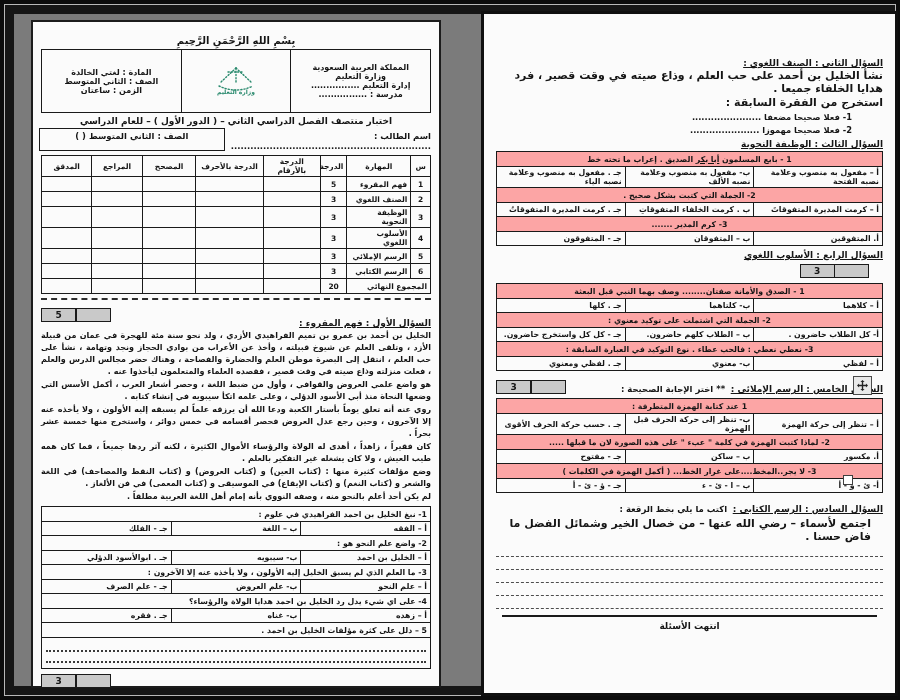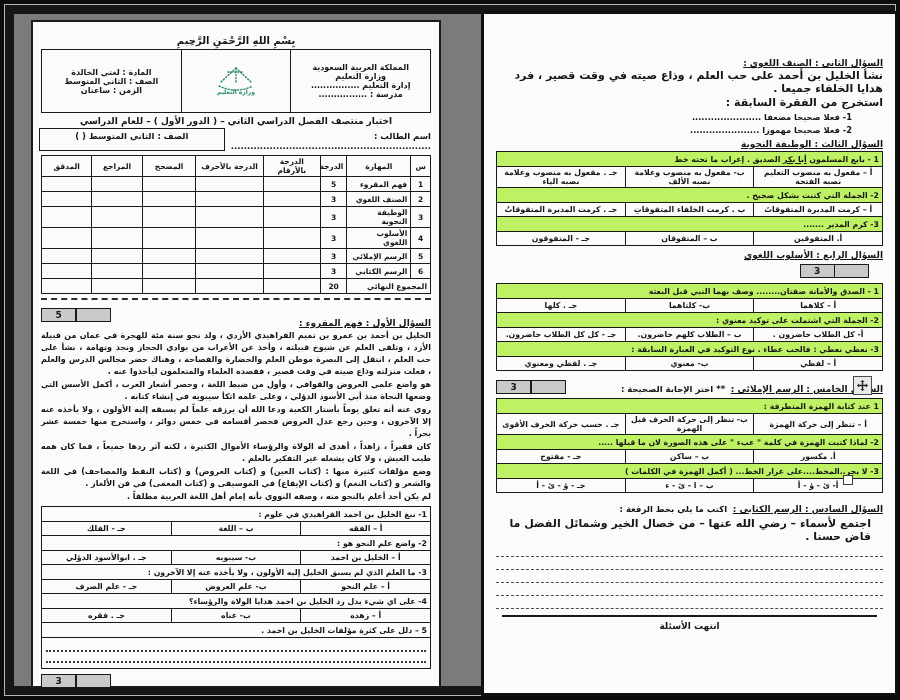--- a/index.html
+++ b/index.html
@@ -24,22 +24,22 @@
   .dashsep{border-top:2px dashed #2e2e2e;margin:4px 0 2px;}
   .qhead-row{display:flex;justify-content:space-between;align-items:center;margin:1px 0 2px;}
   .qtitle{font-size:9px;text-decoration:underline;margin-top:16px;}
   .qsub{font-size:8.5px;text-decoration:none;}
   .scorebox{display:inline-flex;border:1.5px solid #1a1a1a;background:#1a1a1a;gap:1.5px;}
   .scorebox .c{background:#c9c9c9;width:33px;height:12px;display:flex;align-items:center;justify-content:center;font-size:9px;}
   .passage{font-size:8px;line-height:1.5;text-align:justify;}
   .passage p{margin:0 0 1px;}
   .mcq td{font-size:7.8px;}
   .mcq .qcell{height:12px;}
-  .mcq .opt td{height:11px;text-align:center;}
-  .shade{background:#bef264;}
+  .mcq .opt td{height:11px;text-align:right;}
+  .shade{background:#fca5a5;text-align:center;}
   .ul{text-decoration:underline;}
   .dotbox{border:1px solid #1a1a1a;border-top:none;padding:3px 4px 5px;}
   .dotrow{border-bottom:2px dotted #3a3a3a;height:9px;}
   .q2line{font-size:11px;margin:1px 0;}
   .blankline{font-size:8.3px;margin:3px 31px 3px 0;}
   .wline{border-bottom:1.5px dashed #4d4d4d;height:12px;}
   .endline{border-top:2.5px solid #1a1a1a;margin:6px 6px 4px;}
   .endnote{font-size:9px;text-align:center;}
   .move-handle{position:absolute;left:849px;top:372px;width:17px;height:17px;background:#e9e9e9;
                border:1px solid #4a4a4a;display:flex;align-items:center;justify-content:center;cursor:move;}
@@ -258,21 +258,21 @@
 
     <div class="qtitle" style="margin-top:4px">السؤال الثالث : الوظيفة النحوية</div>
     <table class="mcq" style="margin-top:2px">
       <tbody>
           <tr>
         <td colspan="3" class="qcell shade">
           <span>1 - بايع المسلمون </span><span class="ul">أبا بكر</span><span> الصديق . إعراب ما تحته خط</span>
         </td>
       </tr>
       <tr class="opt">
-        <td>أ – مفعول به منصوب التعليم نصبه الفتحة</td>
+        <td>أ – مفعول به منصوب وعلامة نصبه الفتحة</td>
         <td>ب- مفعول به منصوب وعلامة نصبه الألف</td>
         <td>جـ . مفعول به منصوب وعلامة نصبه الياء</td>
       </tr>
       <tr>
             <td colspan="3" class="qcell shade">2- الجملة التي كتبت بشكل صحيح .</td>
           </tr>
       <tr class="opt">
         <td>أ – كرمت المديرة المتفوقاتَ</td>
         <td>ب . كرمت الخلفاء المتفوقاتِ</td>
         <td>جـ . كرمت المديرة المتفوقاتُ</td>
@@ -304,21 +304,21 @@
         <td>أ – كلاهما</td>
         <td>ب- كلتاهما</td>
         <td>جـ . كلها</td>
       </tr>
       <tr>
             <td colspan="3" class="qcell shade">2- الجملة التي اشتملت على توكيد معنوي :</td>
           </tr>
       <tr class="opt">
         <td>أ- كل الطلاب حاضرون .</td>
         <td>ب – الطلاب كلهم حاضرون.</td>
-        <td>جـ - كل كل الطلاب حاضرون.</td>
+        <td>جـ - كل كل واستخرج حاضرون.</td>
       </tr>
       <tr>
             <td colspan="3" class="qcell shade">3- نعطي نعطي : فالحب عطاء .      نوع التوكيد في العبارة السابقة :</td>
           </tr>
       <tr class="opt">
         <td>أ – لفظي</td>
         <td>ب- معنوي</td>
         <td>جـ . لفظي ومعنوي</td>
       </tr>
     </tbody>

